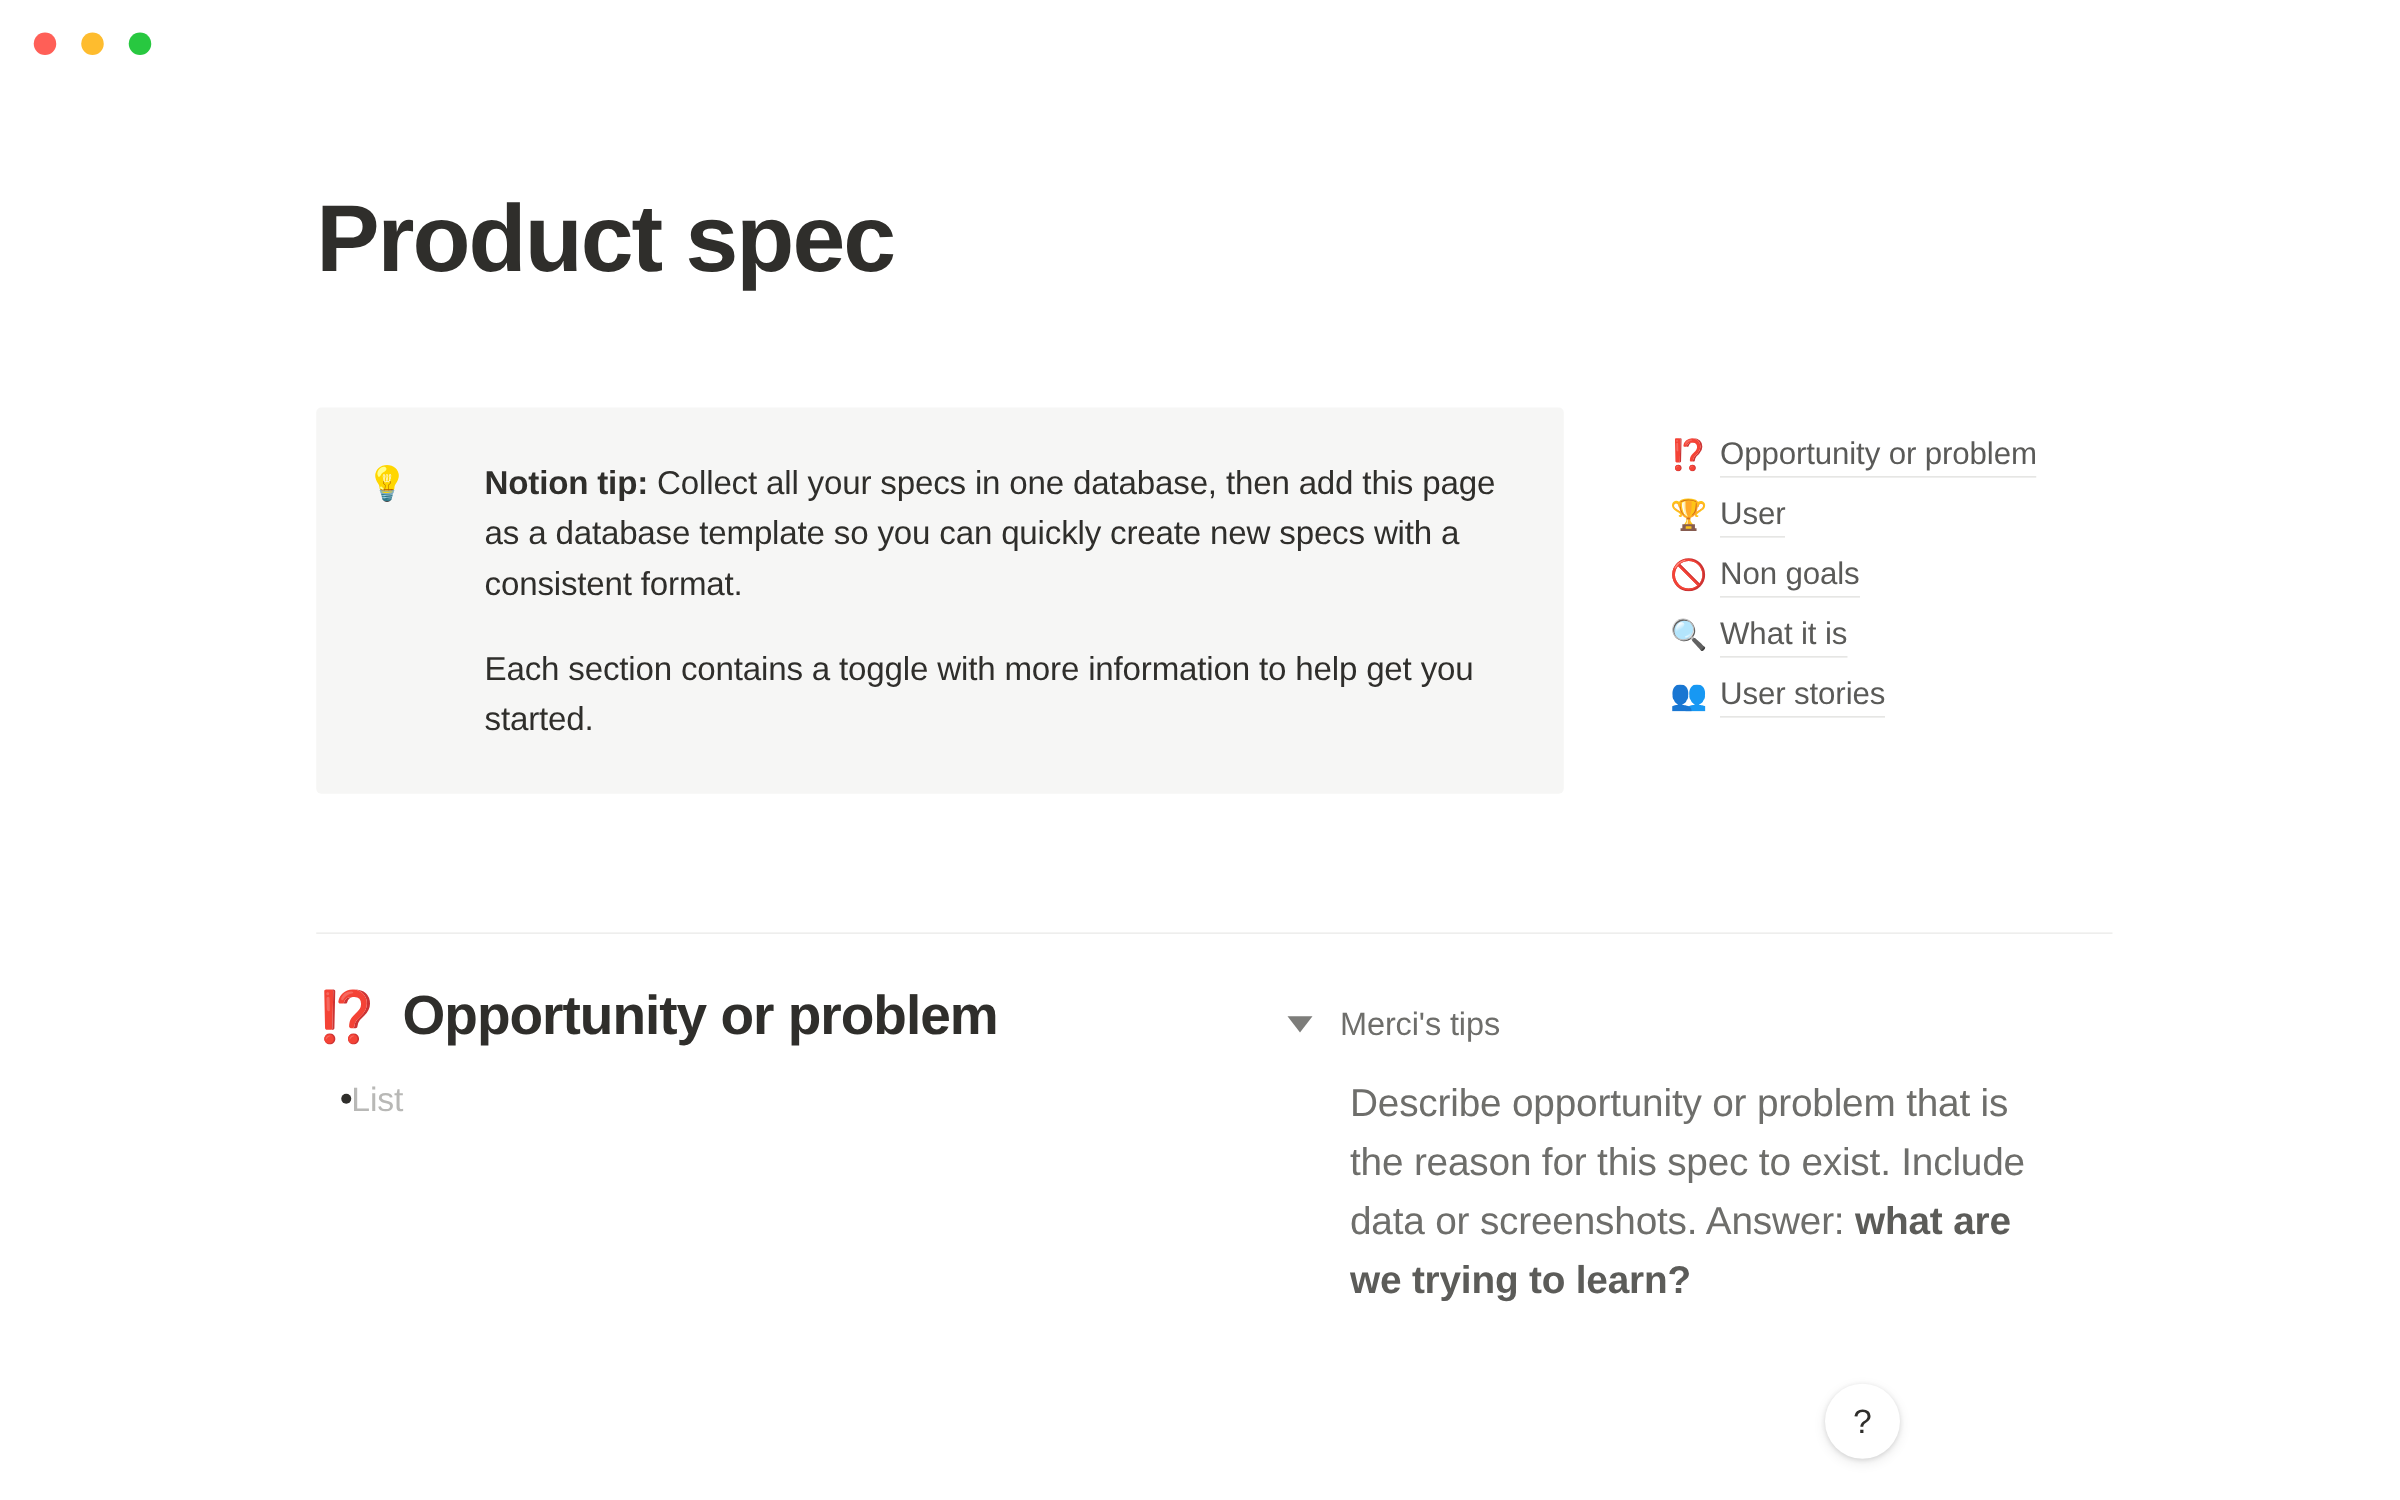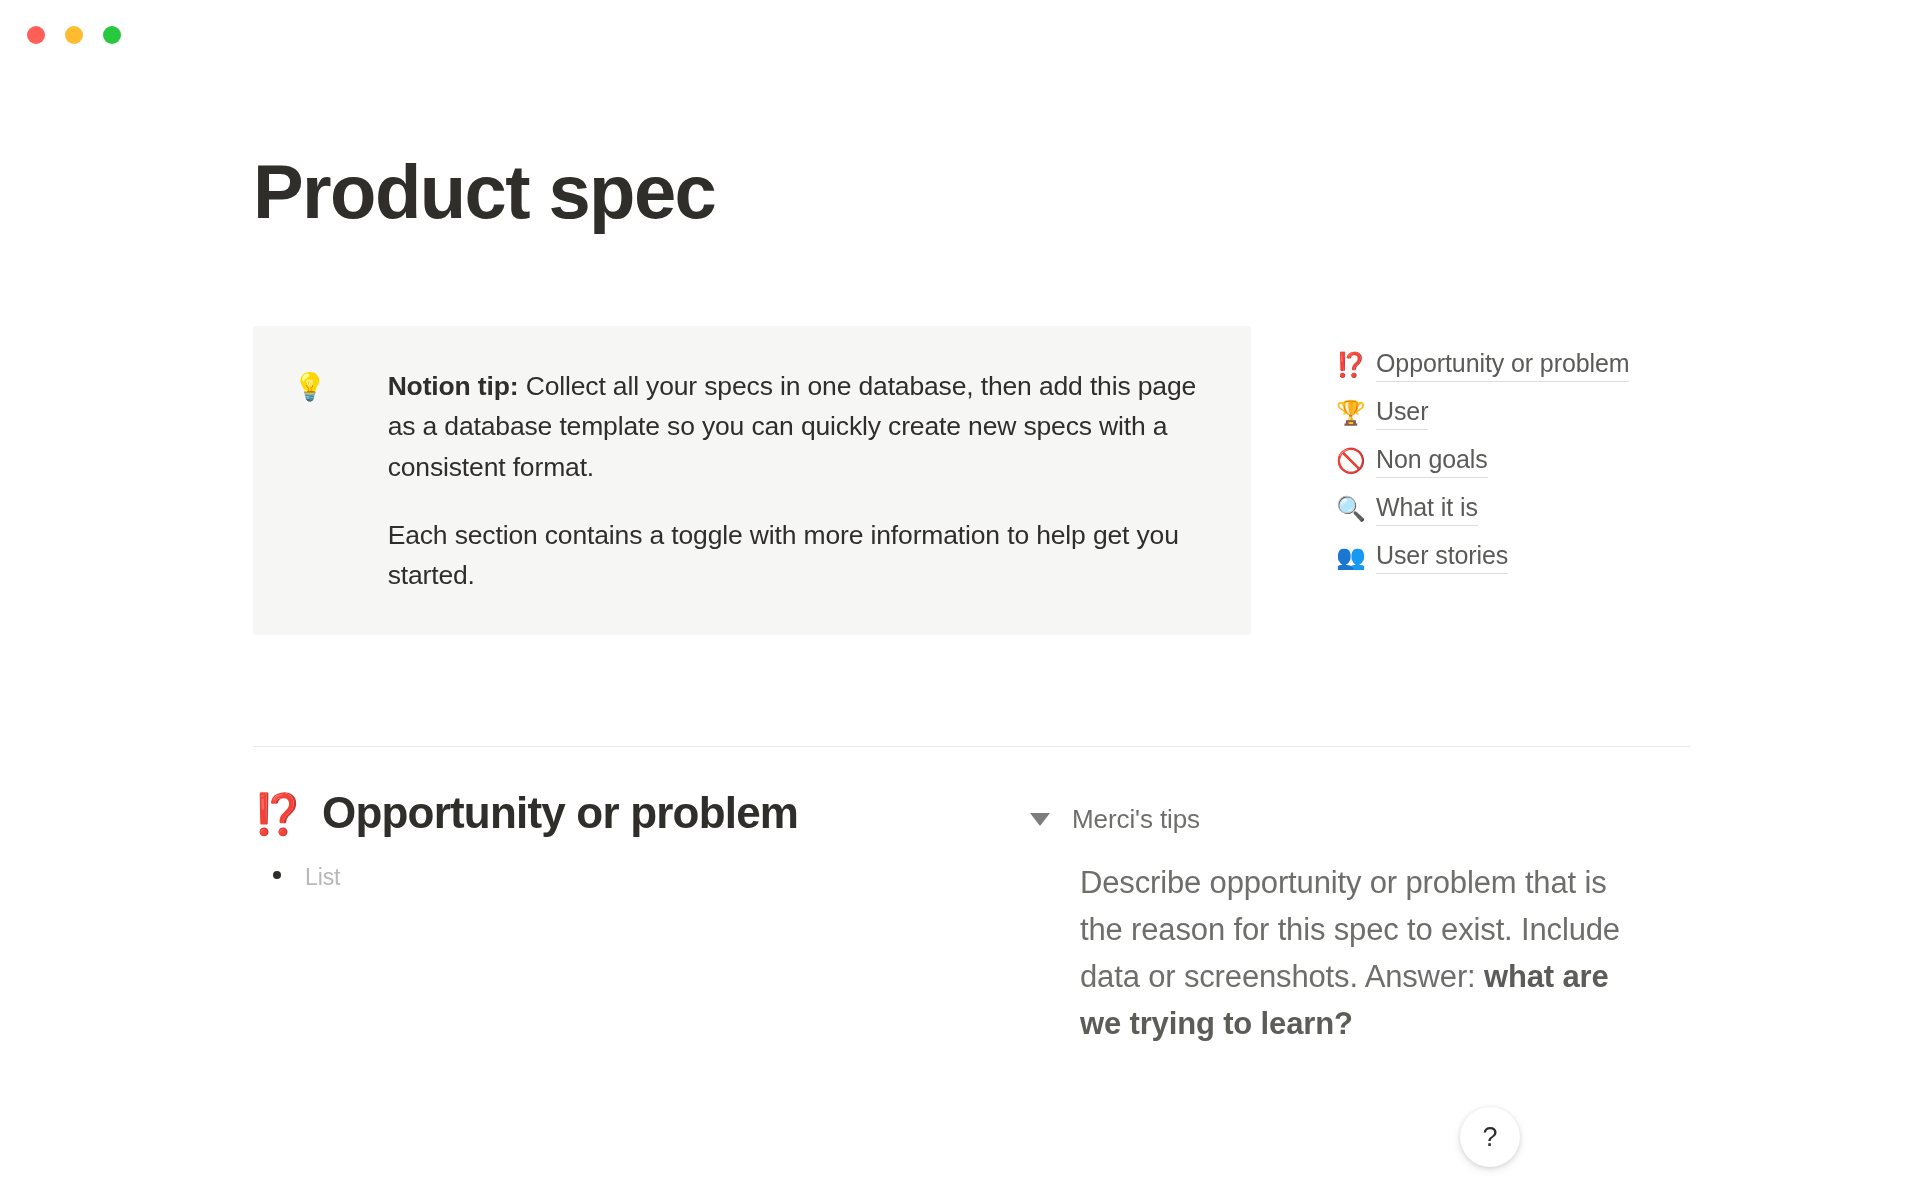--- a/index.html
+++ b/index.html
@@ -168,22 +168,21 @@
     font-size: 40px;
     line-height: 1;
   }
   .bullet-list {
     margin-top: 22px;
     padding-left: 20px;
   }
   .bullet-item {
     display: flex;
     align-items: baseline;
-    gap: 24px;
-    font-size: 23px;
+    font-size: 27px;
     line-height: 1.5;
   }
   .bullet-dot {
     width: 8px;
     height: 8px;
     background: #2F2E2B;
     border-radius: 50%;
     flex: 0 0 auto;
     transform: translateY(-6px);
   }

